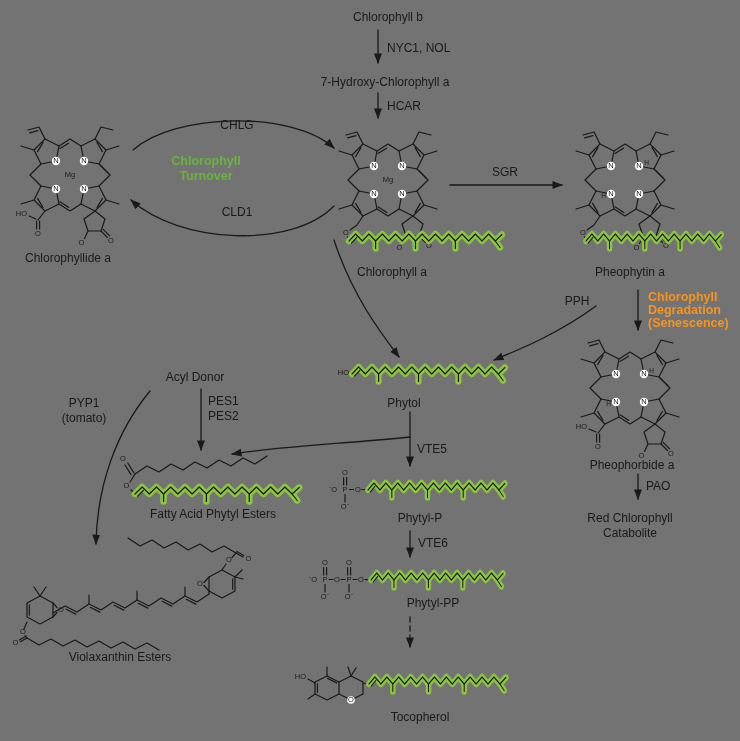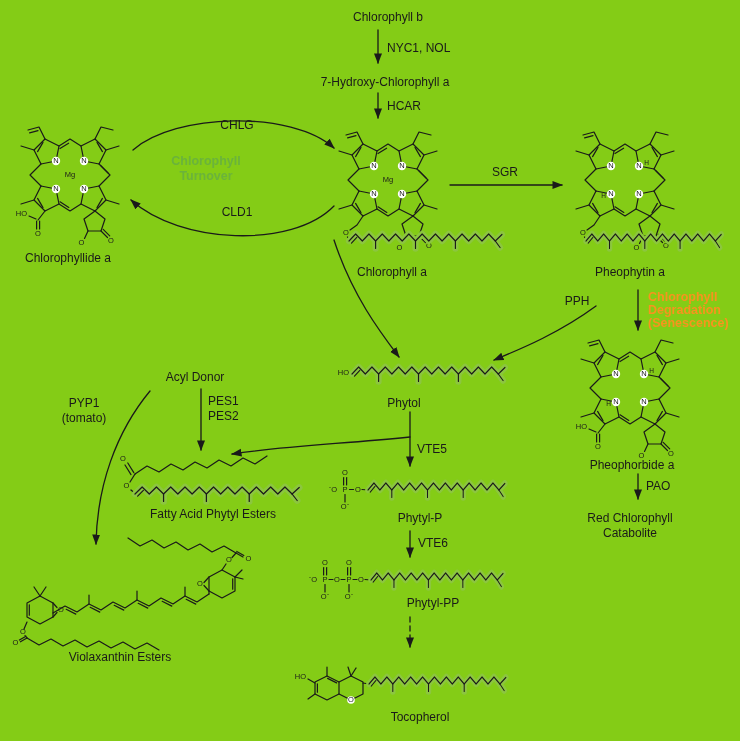--- a/index.html
+++ b/index.html
@@ -1,16 +1,16 @@
 <!DOCTYPE html>
 <html><head>
 <meta charset="utf-8">
 <style>
   html,body{margin:0;padding:0;background:#ffffff}
-  .canvas{width:740px;height:741px;position:relative;background:#84cc16;font-family:"Liberation Sans",sans-serif}
+  .canvas{width:740px;height:741px;position:relative;background:#737373;font-family:"Liberation Sans",sans-serif}
   svg{display:block}
   .bond{fill:none;stroke:#1a1a1a;stroke-width:1.2;stroke-linecap:round;stroke-linejoin:round}
   .arrow{fill:none;stroke:#1a1a1a;stroke-width:1.3;stroke-linecap:round;marker-end:url(#ah)}
   .lbl{font-family:"Liberation Sans",sans-serif;font-size:12px;fill:#1a1a1a;text-anchor:middle}
   .enz{font-family:"Liberation Sans",sans-serif;font-size:12px;fill:#1a1a1a;text-anchor:middle}
   .enz-s{text-anchor:start}
   .atom{font-family:"Liberation Sans",sans-serif;font-size:7.5px;fill:#1a1a1a;text-anchor:middle;dominant-baseline:middle}
   .atom-h{font-size:6.5px}
   .atom-e{text-anchor:end}
   .sec{font-family:"Liberation Sans",sans-serif;font-size:12.5px;font-weight:bold;text-anchor:middle}

